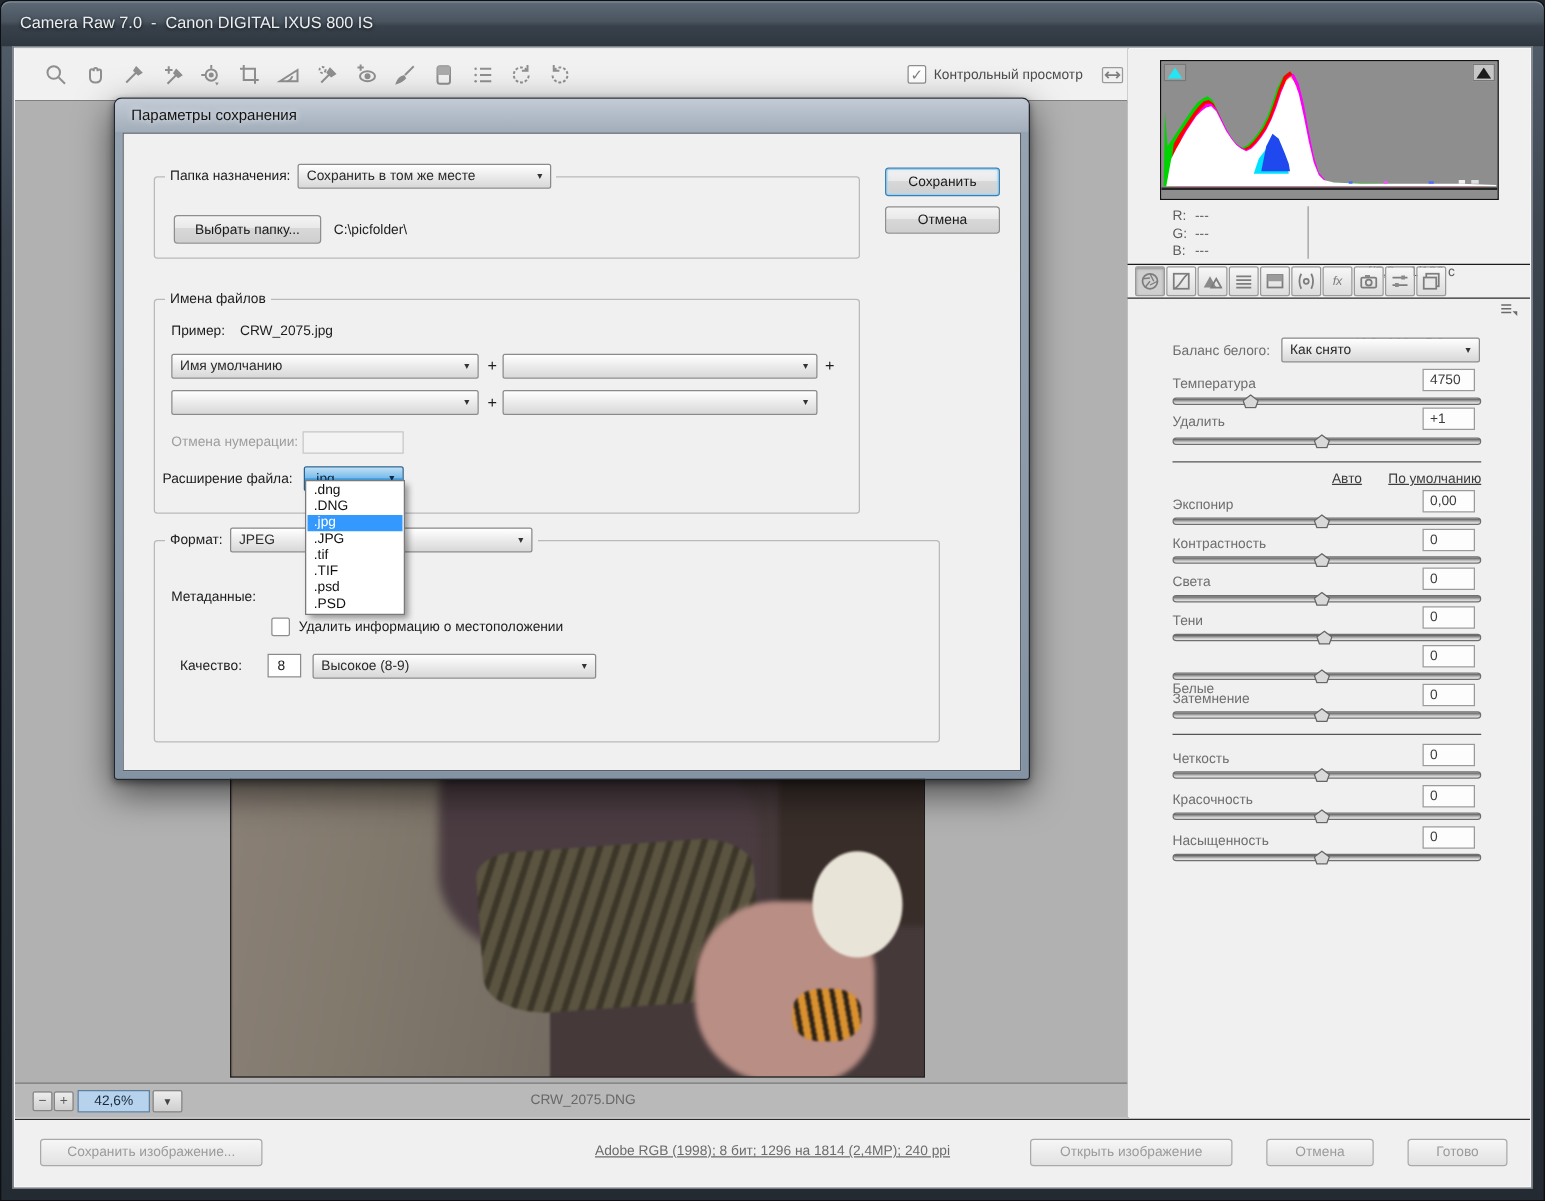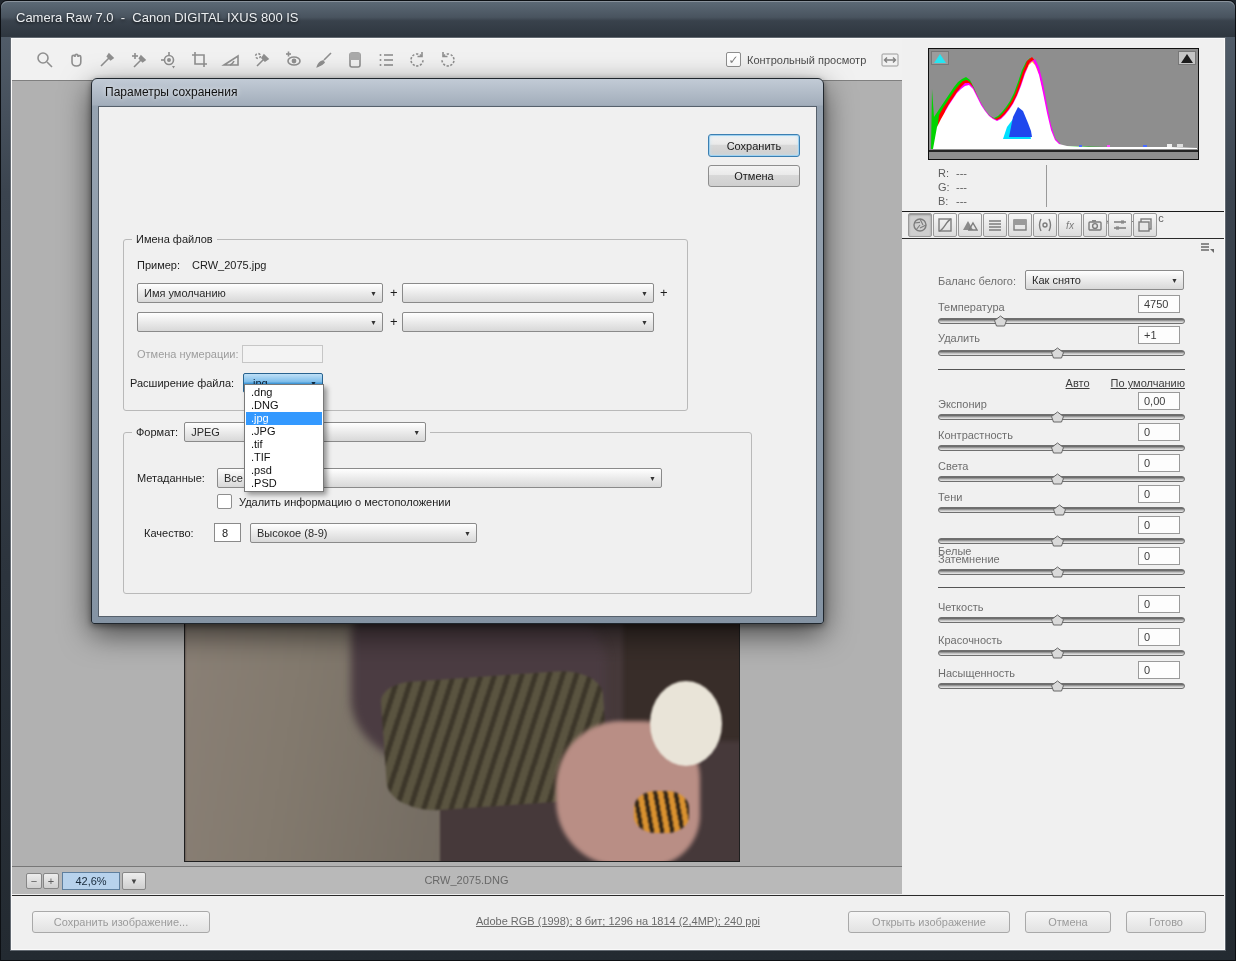--- a/index.html
+++ b/index.html
@@ -79,21 +79,21 @@
     border:1px solid #8a8a8a;border-radius:2px;color:#2a2a2a;padding:3px 18px 0 6px;white-space:nowrap;overflow:hidden;}
   .combo .arr{position:absolute;right:5px;top:6px;font-size:7px;color:#333;}
 
   
   .bottombar{position:absolute;left:1px;right:1px;bottom:1px;height:54px;background:#f0f0f0;border-top:1px solid #2a2a2a;}
   .btn{border:1px solid #a9a9a9;border-radius:3px;background:linear-gradient(#f6f6f6,#e2e2e2);
     color:#9b9b9b;display:flex;align-items:center;justify-content:center;height:22px;}
   .save-image-btn{position:absolute;left:20px;top:15px;width:178px;}
   .workflow{position:absolute;left:0;right:0;top:19px;text-align:center;}
   .workflow span{color:#6b6b6b;text-decoration:underline;}
-  .right-btns{position:absolute;right:18px;top:15px;display:flex;gap:15px;}
+  .right-btns{position:absolute;right:18px;top:15px;display:flex;gap:27px;}
 
   
   .dialog{position:absolute;left:90px;top:77px;width:733px;height:546px;border:1px solid #20272e;border-radius:6px 6px 3px 3px;
     background:linear-gradient(180deg,#c2cbd6 0%,#a3aebb 26px,#96a3b1 27px,#8b99a8 60%,#8493a3 100%);
     box-shadow:0 10px 30px rgba(0,0,0,.6),0 2px 6px rgba(0,0,0,.4);z-index:40;}
   .dlg-title{position:absolute;left:13px;top:6px;font-size:12px;color:#111;text-shadow:0 0 5px rgba(255,255,255,.9);}
   .dlg-content{position:absolute;left:6px;right:6px;top:27px;bottom:6px;background:#f0f0f0;border:1px solid #56606b;}
   fieldset.grp{position:absolute;border:1px solid #b9b9b9;border-radius:3px;margin:0;padding:0;}
   fieldset.grp legend{margin-left:8px;padding:0 4px;color:#1c1c1c;display:flex;align-items:center;gap:6px;}
   .win-btn{position:absolute;height:23px;border:1px solid #8e8e8e;border-radius:3px;
@@ -495,20 +495,30 @@
         <div class="btn" style="width:86px;">Отмена</div>
         <div class="btn" style="width:80px;">Готово</div>
       </div>
     </div>
   </div>
 
   <div class="dialog">
     <span class="dlg-title">Параметры сохранения</span>
     <div class="dlg-content">
 
+      <fieldset class="grp" style="left:24px;top:24px;width:565px;height:76px;">
+        <legend>
+          <span>Папка назначения:</span>
+          <span class="combo" style="position:relative;display:inline-block;width:203px;">
+            <span>Сохранить в том же месте</span><span class="arr">▼</span>
+          </span>
+        </legend>
+        <div class="win-btn" style="left:15px;top:21px;width:118px;">Выбрать папку...</div>
+        <span class="abs" style="left:143px;top:27px;color:#1c1c1c;">C:\picfolder\</span>
+      </fieldset>
 
       <div class="win-btn default" style="left:609px;top:27px;width:92px;">Сохранить</div>
       <div class="win-btn" style="left:609px;top:58px;width:92px;height:22px;">Отмена</div>
 
       <fieldset class="grp" style="left:24px;top:126px;width:565px;height:178px;">
         <legend>
             <span>Имена файлов</span>
           </legend>
         <span class="abs" style="left:13px;top:14px;color:#1c1c1c;">Пример:</span>
         <span class="abs" style="left:68px;top:14px;color:#1c1c1c;">CRW_2075.jpg</span>
@@ -540,23 +550,20 @@
       </fieldset>
 
       <fieldset class="grp" style="left:24px;top:315px;width:629px;height:172px;">
         <legend>
           <span>Формат:</span>
           <span class="combo" style="position:relative;display:inline-block;width:242px;">
             <span>JPEG</span><span class="arr">▼</span>
           </span>
         </legend>
         <span class="abs" style="left:13px;top:30px;color:#1c1c1c;">Метаданные:</span>
-        <div class="combo" style="left:93px;top:26px;width:445px;">
-          <span>Все</span><span class="arr">▼</span>
-        </div>
         <span class="cb" style="position:absolute;left:93px;top:52px;color:transparent;"></span>
         <span class="abs" style="left:115px;top:54px;color:#1c1c1c;">Удалить информацию о местоположении</span>
         <span class="abs" style="left:20px;top:85px;color:#1c1c1c;">Качество:</span>
         <div class="txt-input" style="left:90px;top:81px;width:27px;">8</div>
         <div class="combo" style="left:126px;top:81px;width:227px;">
           <span>Высокое  (8-9)</span><span class="arr">▼</span>
         </div>
       </fieldset>
 
       <div class="droplist">

